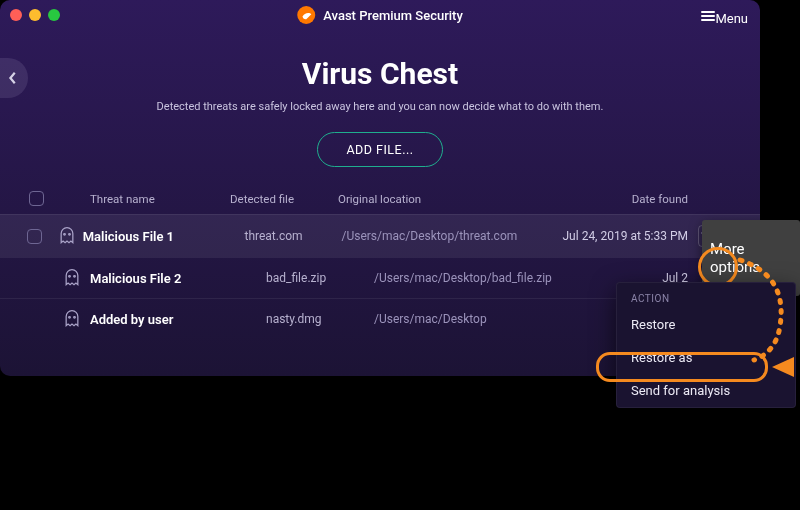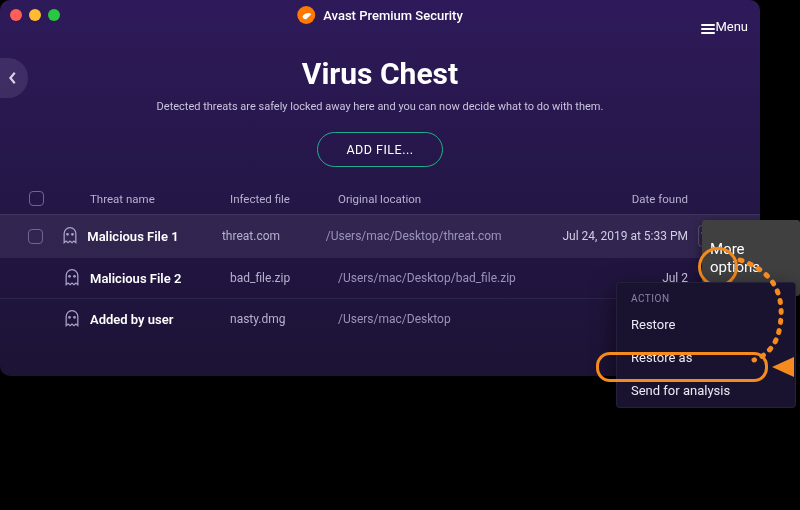--- a/index.html
+++ b/index.html
@@ -32,22 +32,22 @@
     display:flex; align-items:center; gap:8px;
     color:#fff; font-size:13px; font-weight:500;
   }
   .logo {
     width:18px; height:18px; border-radius:50%;
     background:#ff7800;
     display:flex; align-items:center; justify-content:center;
   }
   .logo svg { width:11px; height:11px; fill:#fff; }
   .menu-btn {
-    position:absolute; right:12px; top:4px; height:30px;
-    display:flex; align-items:flex-end; 
+    position:absolute; right:12px; top:11px; height:30px;
+    display:flex; align-items:flex-start; 
     color:#fff; font-size:13px; cursor:pointer;
   }
   .hamburger { display:flex; flex-direction:column; gap:2px; }
   .hamburger span { width:14px; height:2px; background:#fff; border-radius:1px; }
   .back-btn {
     position:absolute; left:-2px; top:58px;
     width:30px; height:40px;
     background:rgba(180,170,210,0.15);
     border-top-right-radius:20px; border-bottom-right-radius:20px;
     display:flex; align-items:center; justify-content:center;
@@ -78,21 +78,21 @@
   .trow {
     padding:10px 18px;
     border-top:1px solid rgba(255,255,255,0.07);
   }
   .trow.sel { background:rgba(255,255,255,0.07); }
   .ghost {
     width:20px; height:20px; stroke:#aaa3c8; fill:none; stroke-width:1.5;
   }
   .icon-cell { width:36px; display:flex; justify-content:center; }
   .name-txt { color:#fff; font-size:13px; font-weight:600; }
-  .file-txt { color:#b7b1cf; font-size:12px; }
+  .file-txt { color:#b7b1cf; font-size:12px;margin-left:36px; }
   .loc-txt  { color:#9b93bb; font-size:12px; }
   .date-txt { color:#d2cde6; font-size:12px; white-space:nowrap; }
   .more-btn {
     width:30px; height:22px; border-radius:4px;
     border:1px solid rgba(255,255,255,0.22);
     display:flex; align-items:center; justify-content:center; gap:2.5px;
     cursor:pointer;
   }
   .more-btn span { width:3px; height:3px; border-radius:50%; background:#d6d2e6; }
   .small-box {
@@ -175,21 +175,21 @@
     </div>
   </div>
 
   <div class="table">
     <div class="thead">
       <div class="col-check">
           <span class="checkbox"></span>
         </div>
       <div class="icon-cell"></div>
       <div class="col-name">Threat name</div>
-      <div class="col-file">Infected file</div>
+      <div class="col-file">Detected file</div>
       <div class="col-loc">Original location</div>
       <div class="col-date">Date found</div>
       <div class="col-more"></div>
     </div>
 
     <div class="trow sel">
       <div class="col-check">
           <span class="checkbox"></span>
         </div>
       <div class="icon-cell">

